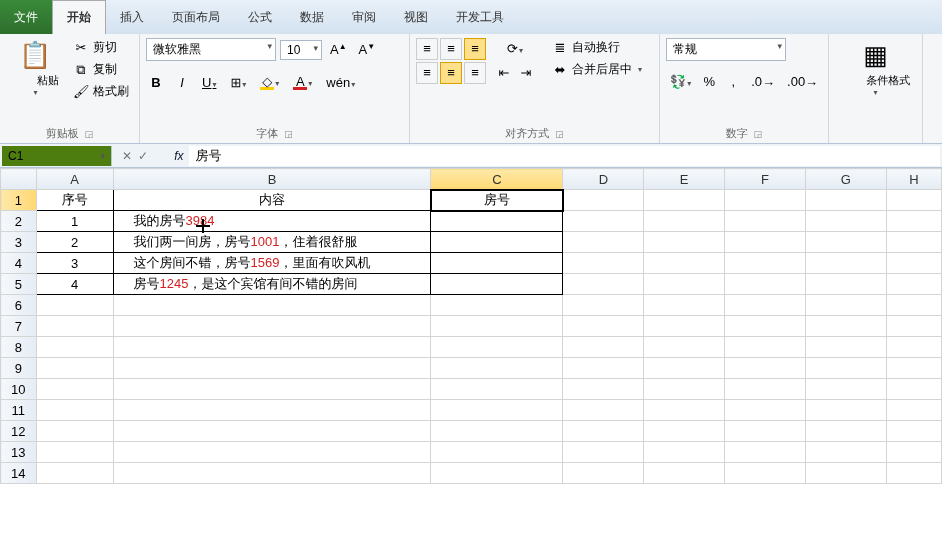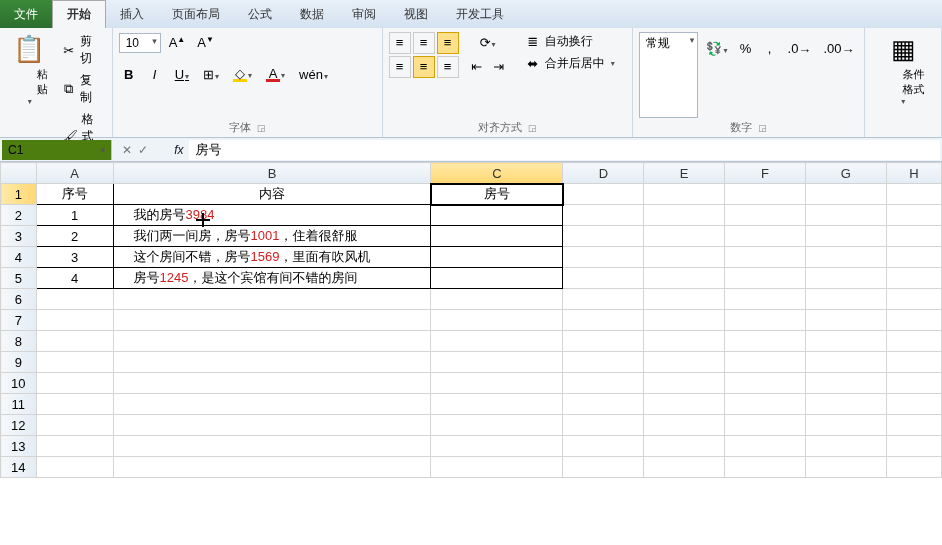--- a/index.html
+++ b/index.html
@@ -1,19 +1,19 @@
 <!DOCTYPE html>
 <html><head>
 <meta charset="utf-8">
 <style>
 * { margin: 0; padding: 0; box-sizing: border-box; font-family: "Microsoft YaHei", sans-serif; }
 body { background: #fff; font-size: 12px; overflow: hidden; }
 
 
-.tab-bar { display: flex; background: linear-gradient(#e8f0f8, #d4e2f0); height: 28px; align-items: stretch; }
+.tab-bar { display: flex; background: linear-gradient(#e8f0f8, #d4e2f0); height: 34px; align-items: stretch; }
 .tab { padding: 3px 14px; cursor: pointer; color: #333; display: flex; align-items: center; }
 .tab.file { background: linear-gradient(#3a8a3a, #2d6e2d); color: #fff; }
 .tab.active { background: #f5f6f7; border: 1px solid #aaa; border-bottom: none; font-weight: bold; text-align: center; }
 
 
 .ribbon { display: flex; background: #f5f6f7; border-bottom: 1px solid #b5c5d7; height: 110px; }
 .group { border-right: 1px solid #cfd8e2; padding: 4px 6px 2px; display: flex; flex-direction: column; justify-content: space-between; }
 .group-body { display: flex; align-items: flex-start; gap: 4px; flex: 1; }
 .group-label { text-align: center; color: #666; font-size: 11px; display: flex; justify-content: center; align-items: center; gap: 6px; padding-top: 2px; }
 .dlg { font-size: 9px; color: #888; cursor: pointer; }
@@ -116,20 +116,21 @@
     </div>
     <div class="group-label">
         <span>剪贴板</span>
         <span class="dlg">◲</span>
       </div>
   </div>
 
   <div class="group" style="min-width:270px">
     <div class="group-body" style="flex-direction:column;align-items:stretch">
       <div class="font-row1">
+        <div class="combo" style="width:130px">微软雅黑</div>
         <div class="combo" style="width:42px">10</div>
         <span class="sq-btn">A<span style="font-size:8px;vertical-align:super">▲</span></span>
         <span class="sq-btn">A<span style="font-size:8px;vertical-align:super">▼</span></span>
       </div>
       <div class="font-row2">
         <span class="sq-btn" style="font-weight:bold">B</span>
         <span class="sq-btn" style="font-style:italic">I</span>
         <span class="sq-btn u dd">U</span>
         <span class="sq-btn dd">⊞</span>
         <span class="sq-btn dd"><span class="color-strip" style="border-color:#ffd000">◇</span></span>
@@ -172,21 +173,21 @@
           </div>
       </div>
     </div>
     <div class="group-label">
         <span>对齐方式</span>
         <span class="dlg">◲</span>
       </div>
   </div>
 
   <div class="group" style="min-width:150px">
-    <div class="group-body" style="flex-direction:row;align-items:stretch">
+    <div class="group-body" style="flex-direction:column;align-items:stretch">
       <div class="combo" style="width:120px">常规</div>
       <div style="display:flex;gap:4px;margin-top:6px">
         <span class="sq-btn dd">💱</span>
         <span class="sq-btn">%</span>
         <span class="sq-btn">,</span>
         <span class="sq-btn">.0→</span>
         <span class="sq-btn">.00→</span>
       </div>
     </div>
     <div class="group-label">

